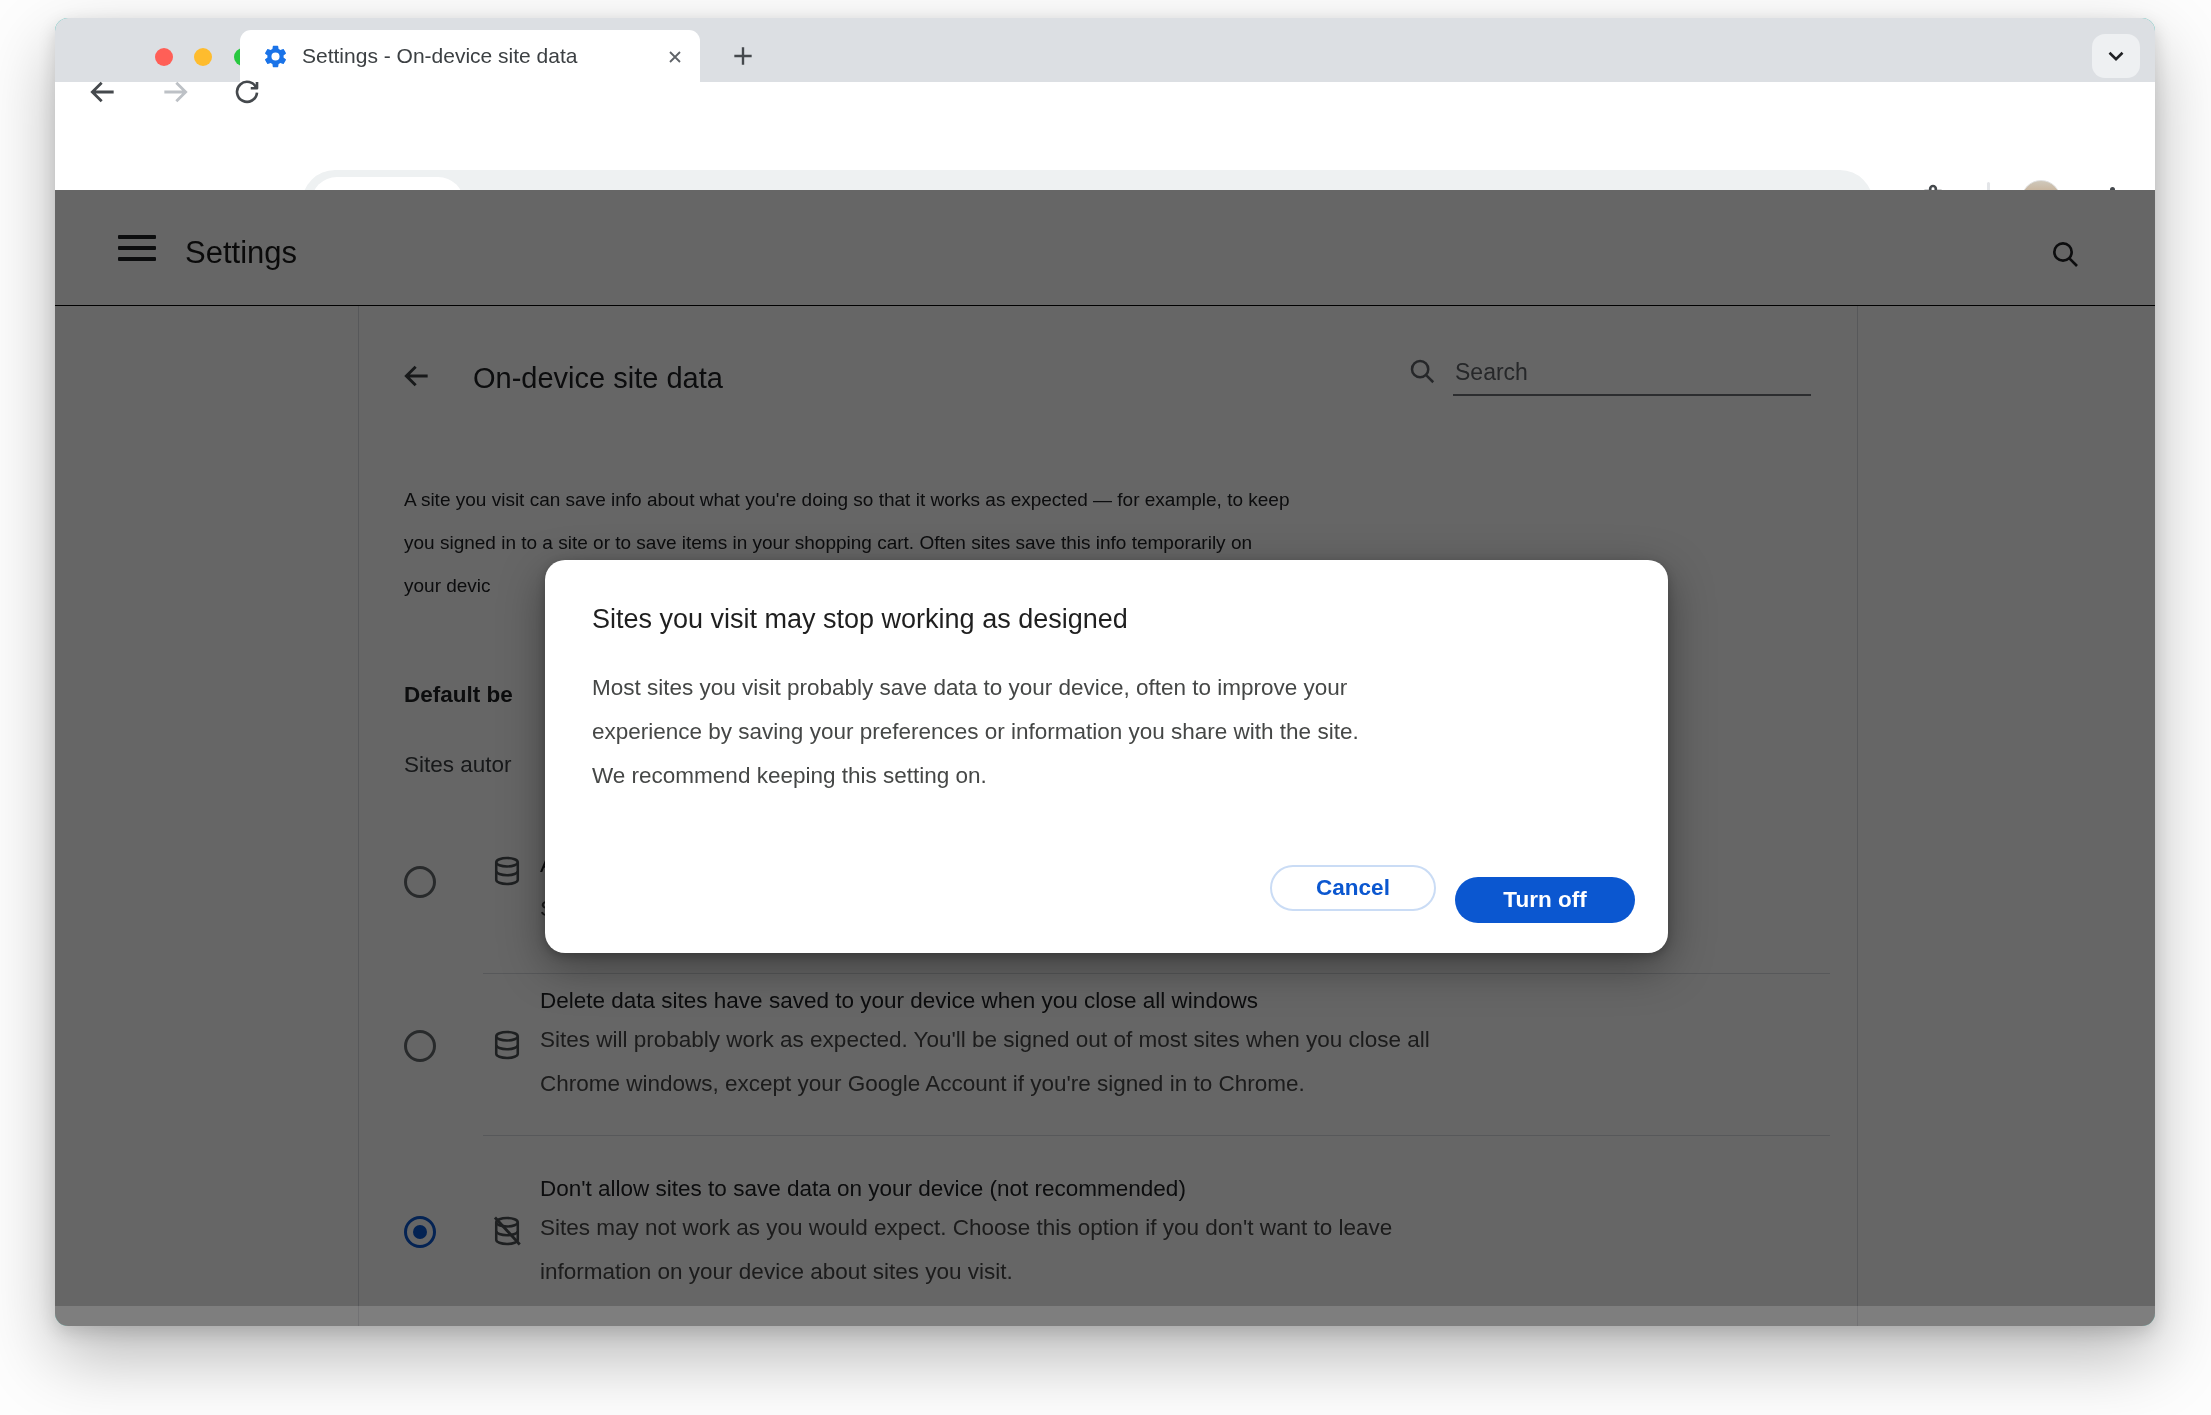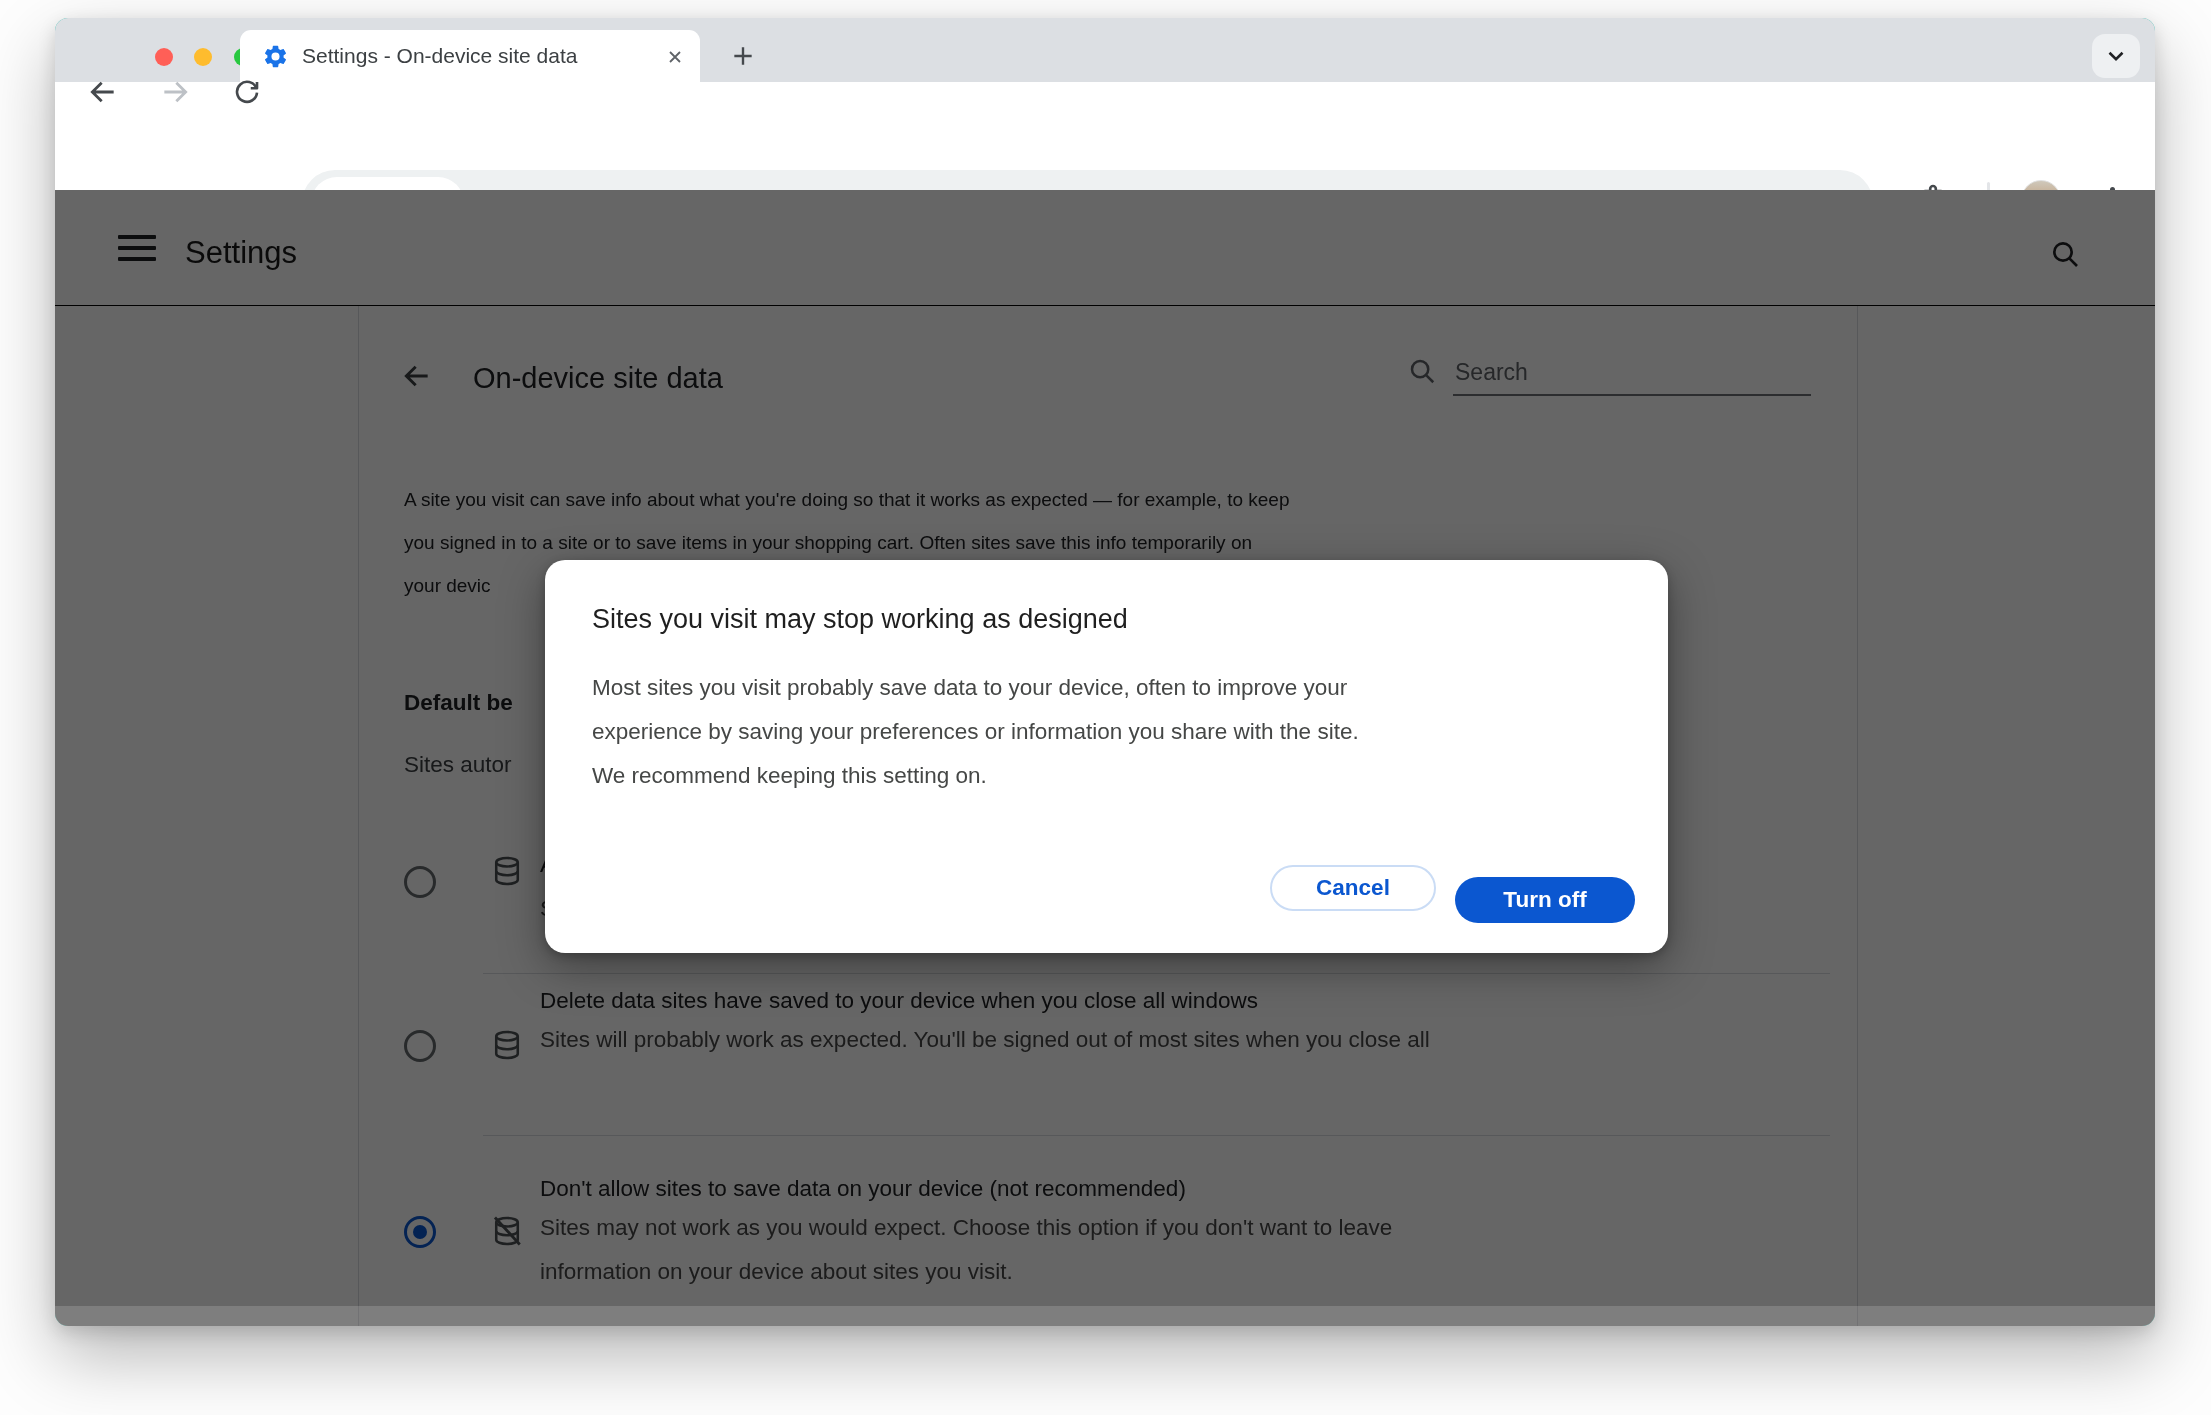--- a/index.html
+++ b/index.html
@@ -87,21 +87,21 @@
   .card-line { position:absolute; top:116px; bottom:0; width:1px; background:#dadce0; }
 
   .page-back { position:absolute; left:340px; top:164px; width:44px; height:44px;
     display:flex; align-items:center; justify-content:center; }
   .page-heading { position:absolute; left:418px; top:172px; font-size:29px; color:#202124; }
   .pg-search-icon { position:absolute; left:1352px; top:166px; }
   .pg-search-text { position:absolute; left:1400px; top:169px; font-size:23px; color:#5f6368; }
   .pg-search-line { position:absolute; left:1398px; top:204px; width:358px; height:2px; background:#6f7276; }
 
   .intro { position:absolute; left:349px; top:288px; font-size:19px; line-height:43px; color:#202124; }
-  .frag-head { position:absolute; left:349px; top:492px; font-size:22.5px; font-weight:600; color:#202124;margin-top:8px; }
+  .frag-head { position:absolute; left:349px; top:492px; font-size:22.5px; font-weight:600; color:#202124; }
   .frag-sub  { position:absolute; left:349px; top:562px; font-size:22.5px; color:#3c4043; }
 
   .radio { position:absolute; width:32px; height:32px; border-radius:50%;
     border:3px solid #65696d; background:transparent; }
   .radio.sel { border-color:#0b57d0; }
   .radio.sel::after { content:""; position:absolute; left:6px; top:6px; width:14px; height:14px;
     border-radius:50%; background:#0b57d0; }
   .opt-icon { position:absolute; color:#4c5054; }
   .opt-title { position:absolute; left:485px; font-size:22.5px; color:#202124; }
   .opt-desc  { position:absolute; left:485px; font-size:22.5px; line-height:44px; color:#474747; }
@@ -292,20 +292,21 @@
     <span class="opt-icon" style="left:435px;top:838px;">
       <svg viewBox="0 0 24 24" width="34" height="34" stroke="currentColor" stroke-width="1.8" fill="none">
           <ellipse cx="12" cy="5.8" rx="7.6" ry="3"></ellipse>
           <path d="M4.4 5.8v6.2c0 1.7 3.4 3 7.6 3s7.6-1.3 7.6-3V5.8"></path>
           <path d="M4.4 12v6.2c0 1.7 3.4 3 7.6 3s7.6-1.3 7.6-3V12"></path>
         </svg>
     </span>
     <span class="opt-title" style="top:798px;">Delete data sites have saved to your device when you close all windows</span>
     <div class="opt-desc" style="top:828px;">
       <div>Sites will probably work as expected. You'll be signed out of most sites when you close all</div>
+      <div>Chrome windows, except your Google Account if you're signed in to Chrome.</div>
     </div>
 
     <span class="row-div" style="top:945px;"></span>
 
     <span class="radio sel" style="left:349px;top:1026px;"></span>
     <span class="opt-icon" style="left:435px;top:1024px;">
       <svg viewBox="0 0 24 24" width="34" height="34" stroke="currentColor" stroke-width="1.8" fill="none">
           <ellipse cx="12" cy="5.8" rx="7.6" ry="3"></ellipse>
           <path d="M4.4 5.8v6.2c0 1.7 3.4 3 7.6 3s7.6-1.3 7.6-3V5.8"></path>
           <path d="M4.4 12v6.2c0 1.7 3.4 3 7.6 3s7.6-1.3 7.6-3V12"></path>

